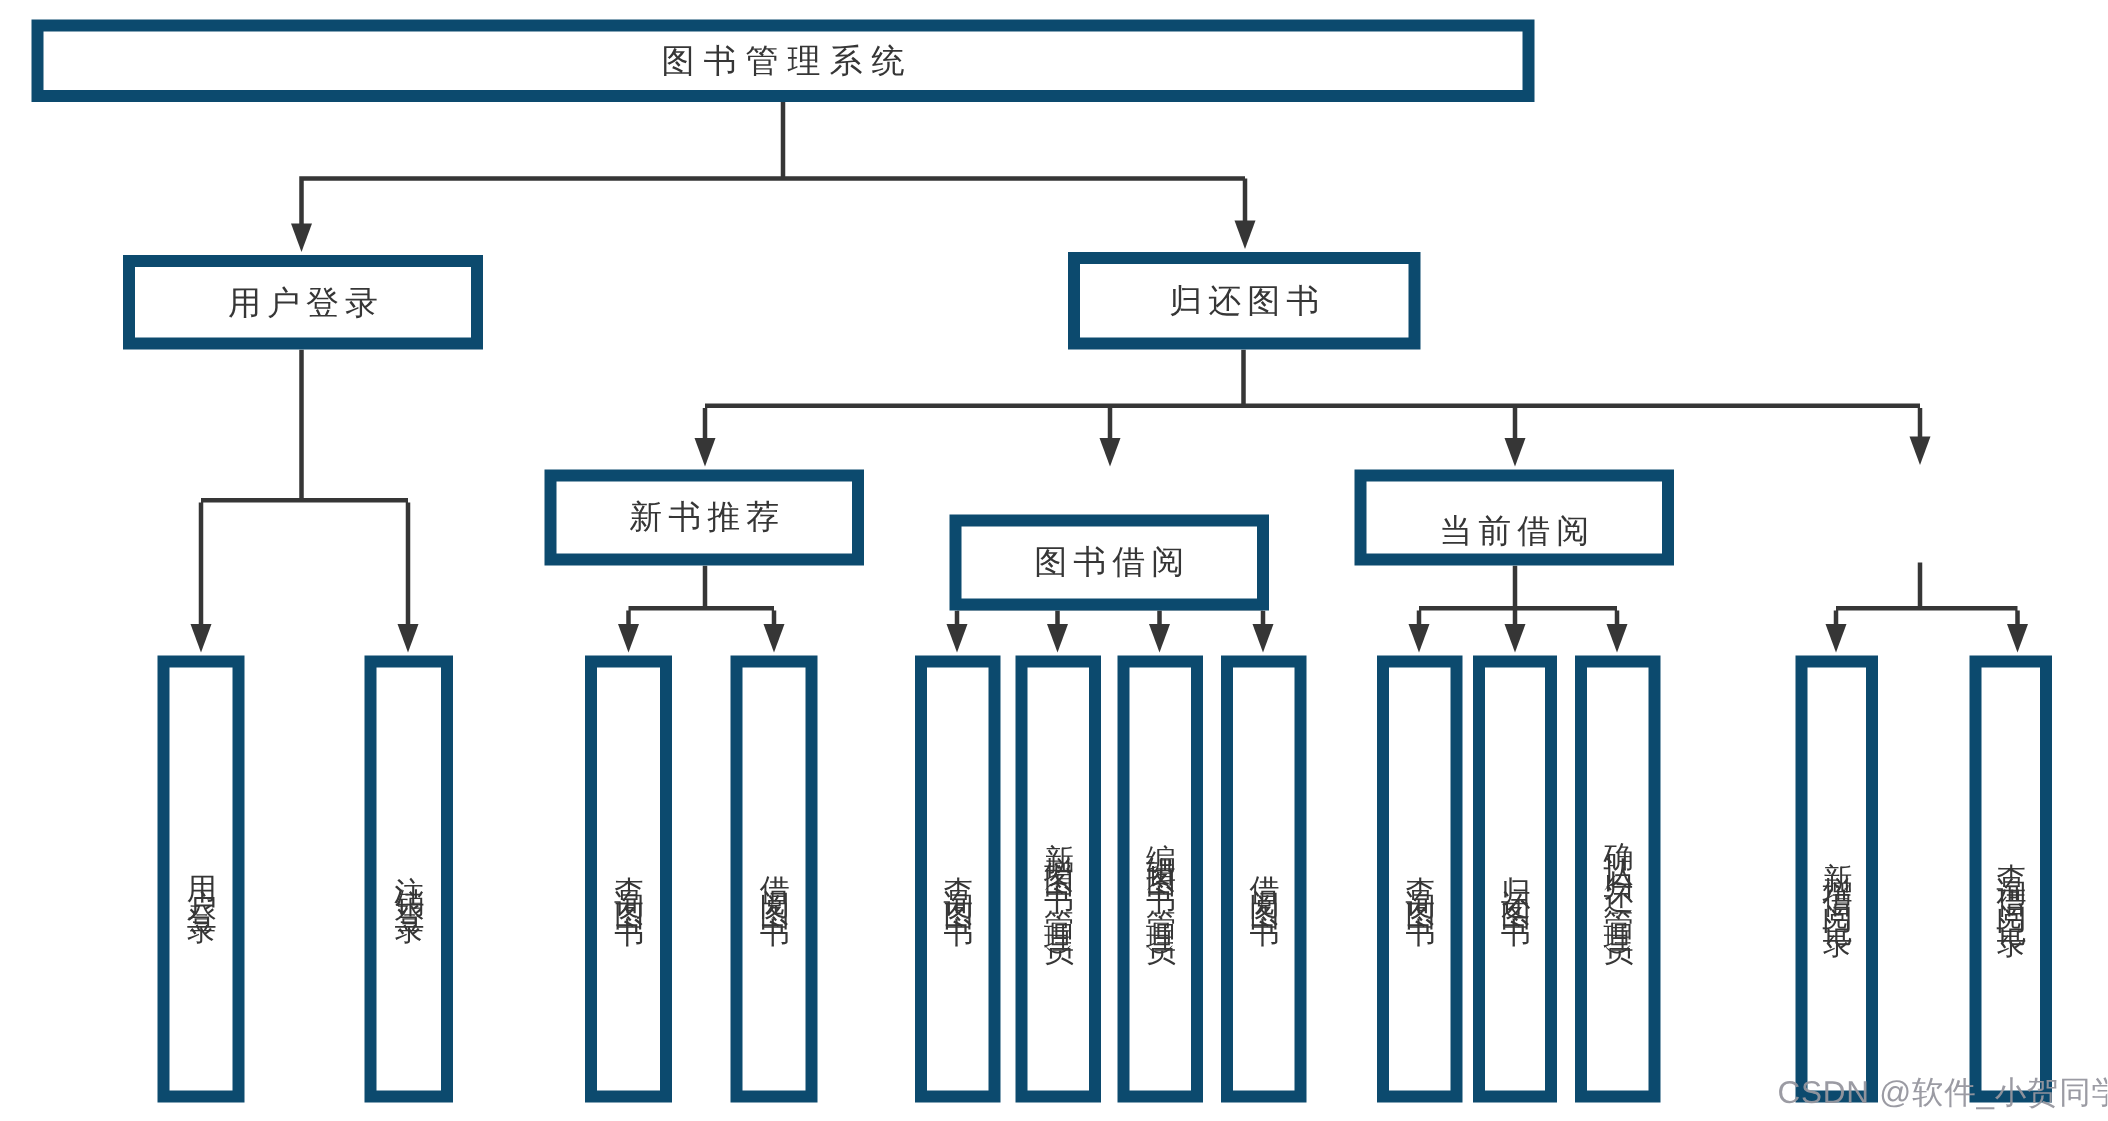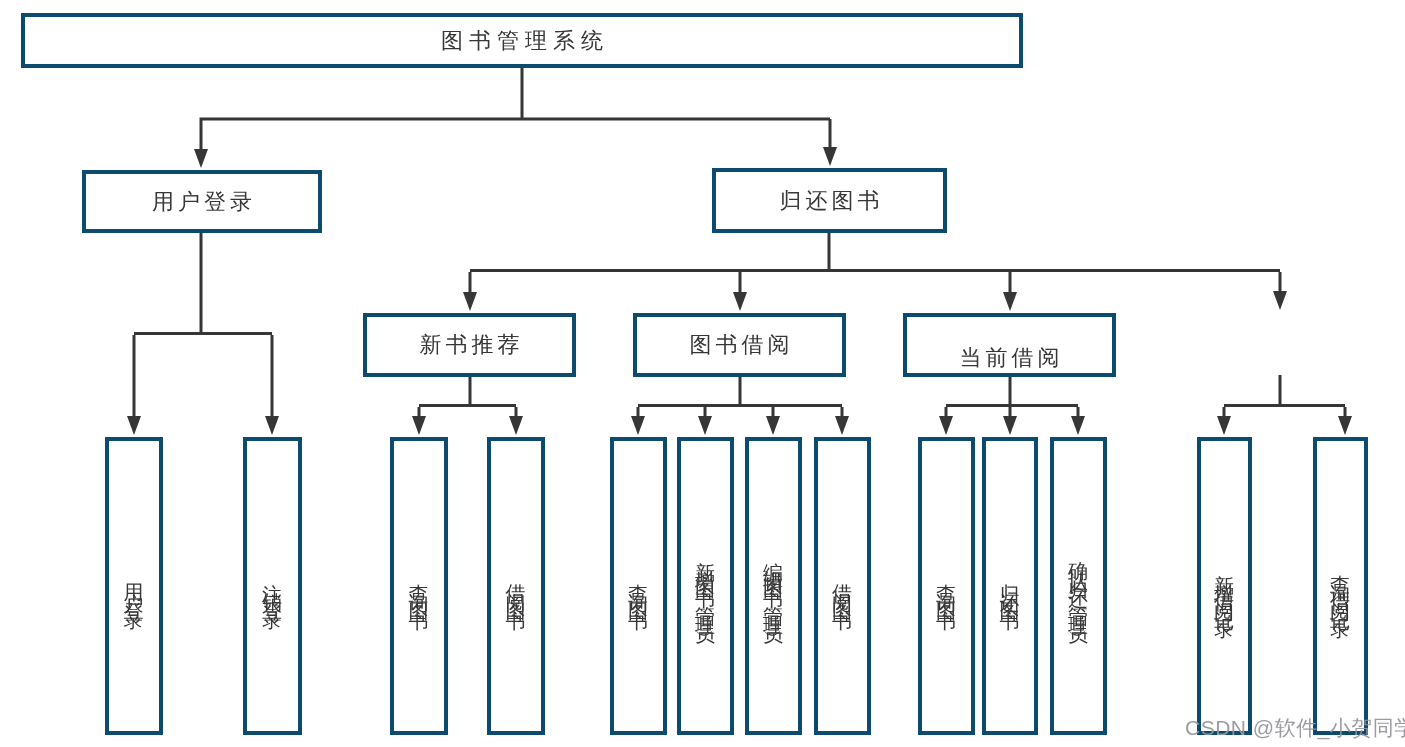--- a/index.html
+++ b/index.html
@@ -20,21 +20,21 @@
     left: 0;
     top: 0;
     width: 1405px;
     height: 747px;
     pointer-events: none;
   }
   .box {
     position: absolute;
     box-sizing: border-box;
     background: #ffffff;
-    border: 4px solid #0c4a6e;
+    border: 8px solid #0c4a6e;
     display: flex;
     align-items: center;
     justify-content: center;
     color: #363636;
   }
   .hlabel {
     font-size: 22px;
     letter-spacing: 4px;
     white-space: nowrap;
     text-indent: 4px;
@@ -123,21 +123,21 @@
   <div class="box l2" style="left:82px;top:170px;width:240px;">
     <span class="hlabel">用户登录</span>
   </div>
   <div class="box l2" style="left:712px;top:168px;width:235px;height:65px;">
     <span class="hlabel">归还图书</span>
   </div>
 
   <div class="box l3" style="left:363px;">
     <span class="hlabel">新书推荐</span>
   </div>
-  <div class="box l3" style="left:633px;">
+  <div class="box l3" style="left:633px;margin-top:30px;">
     <span class="hlabel">图书借阅</span>
   </div>
   <div class="box l3" style="left:903px;align-items:flex-end;">
     <span class="hlabel">当前借阅</span>
   </div>
 
   <div class="box leaf" style="left:105px;width:58px;">
     <span class="vtext">用户登录</span>
   </div>
   <div class="box leaf" style="left:243px;width:59px;">

